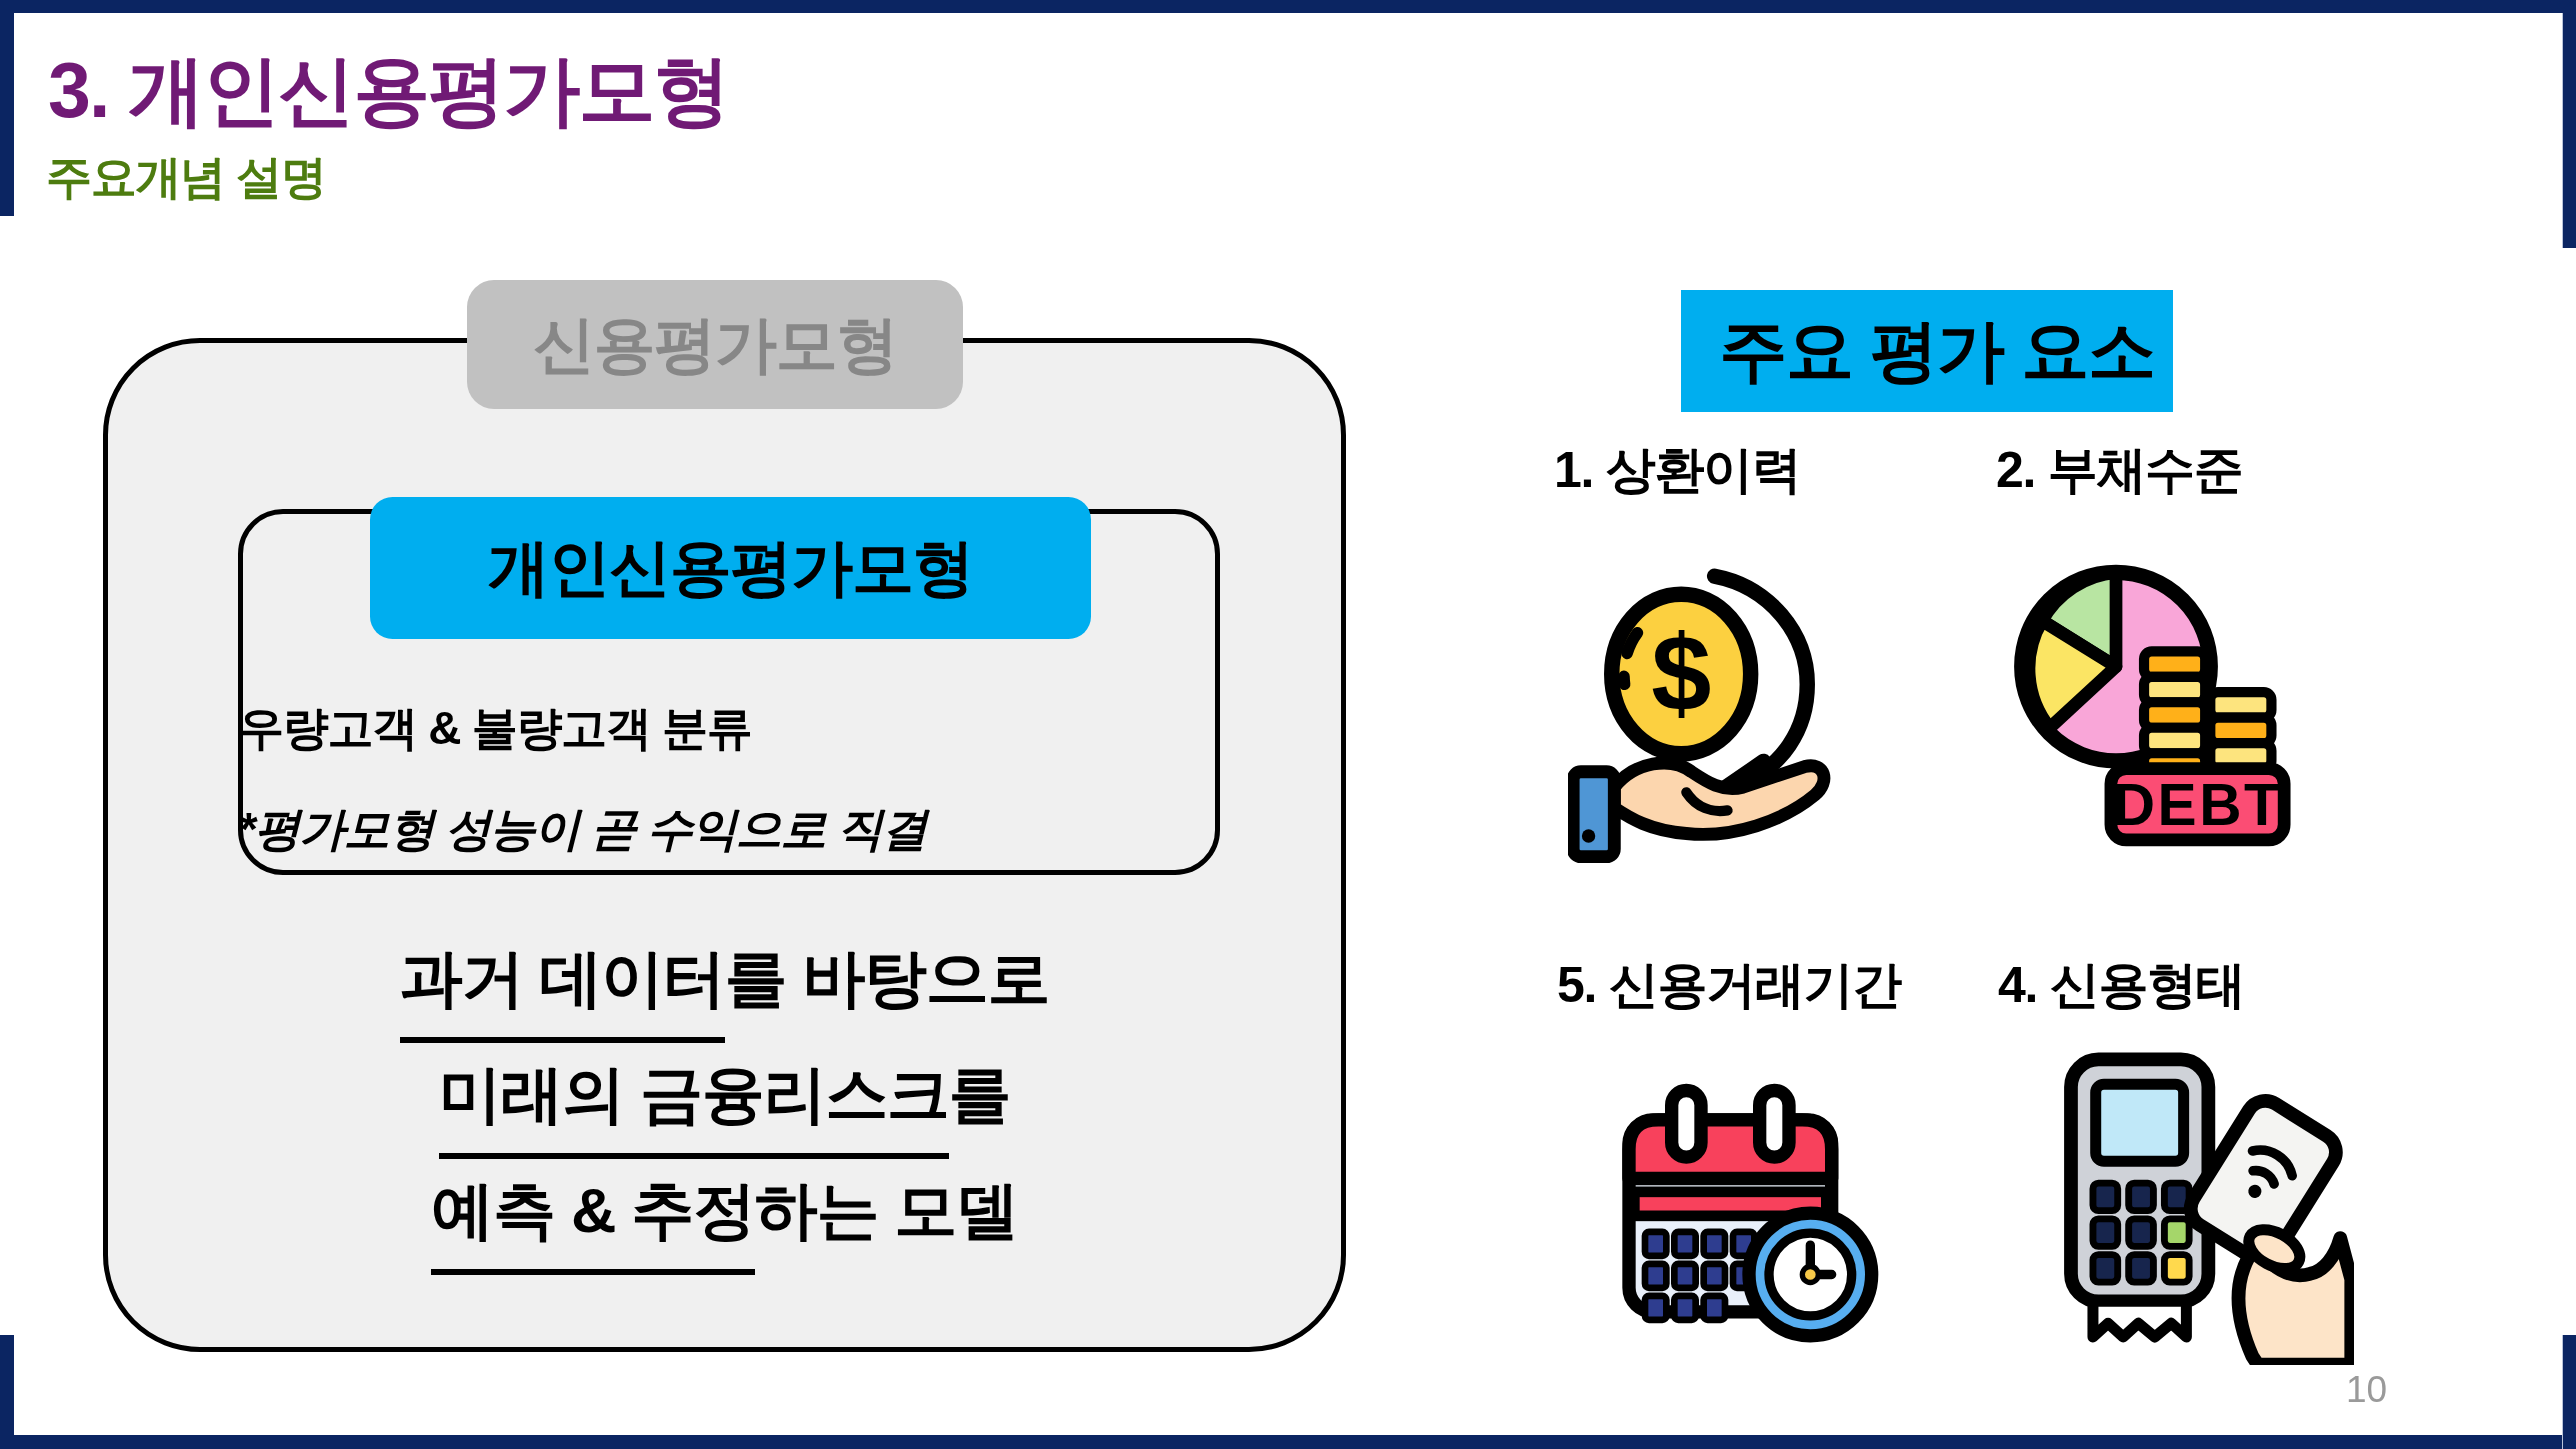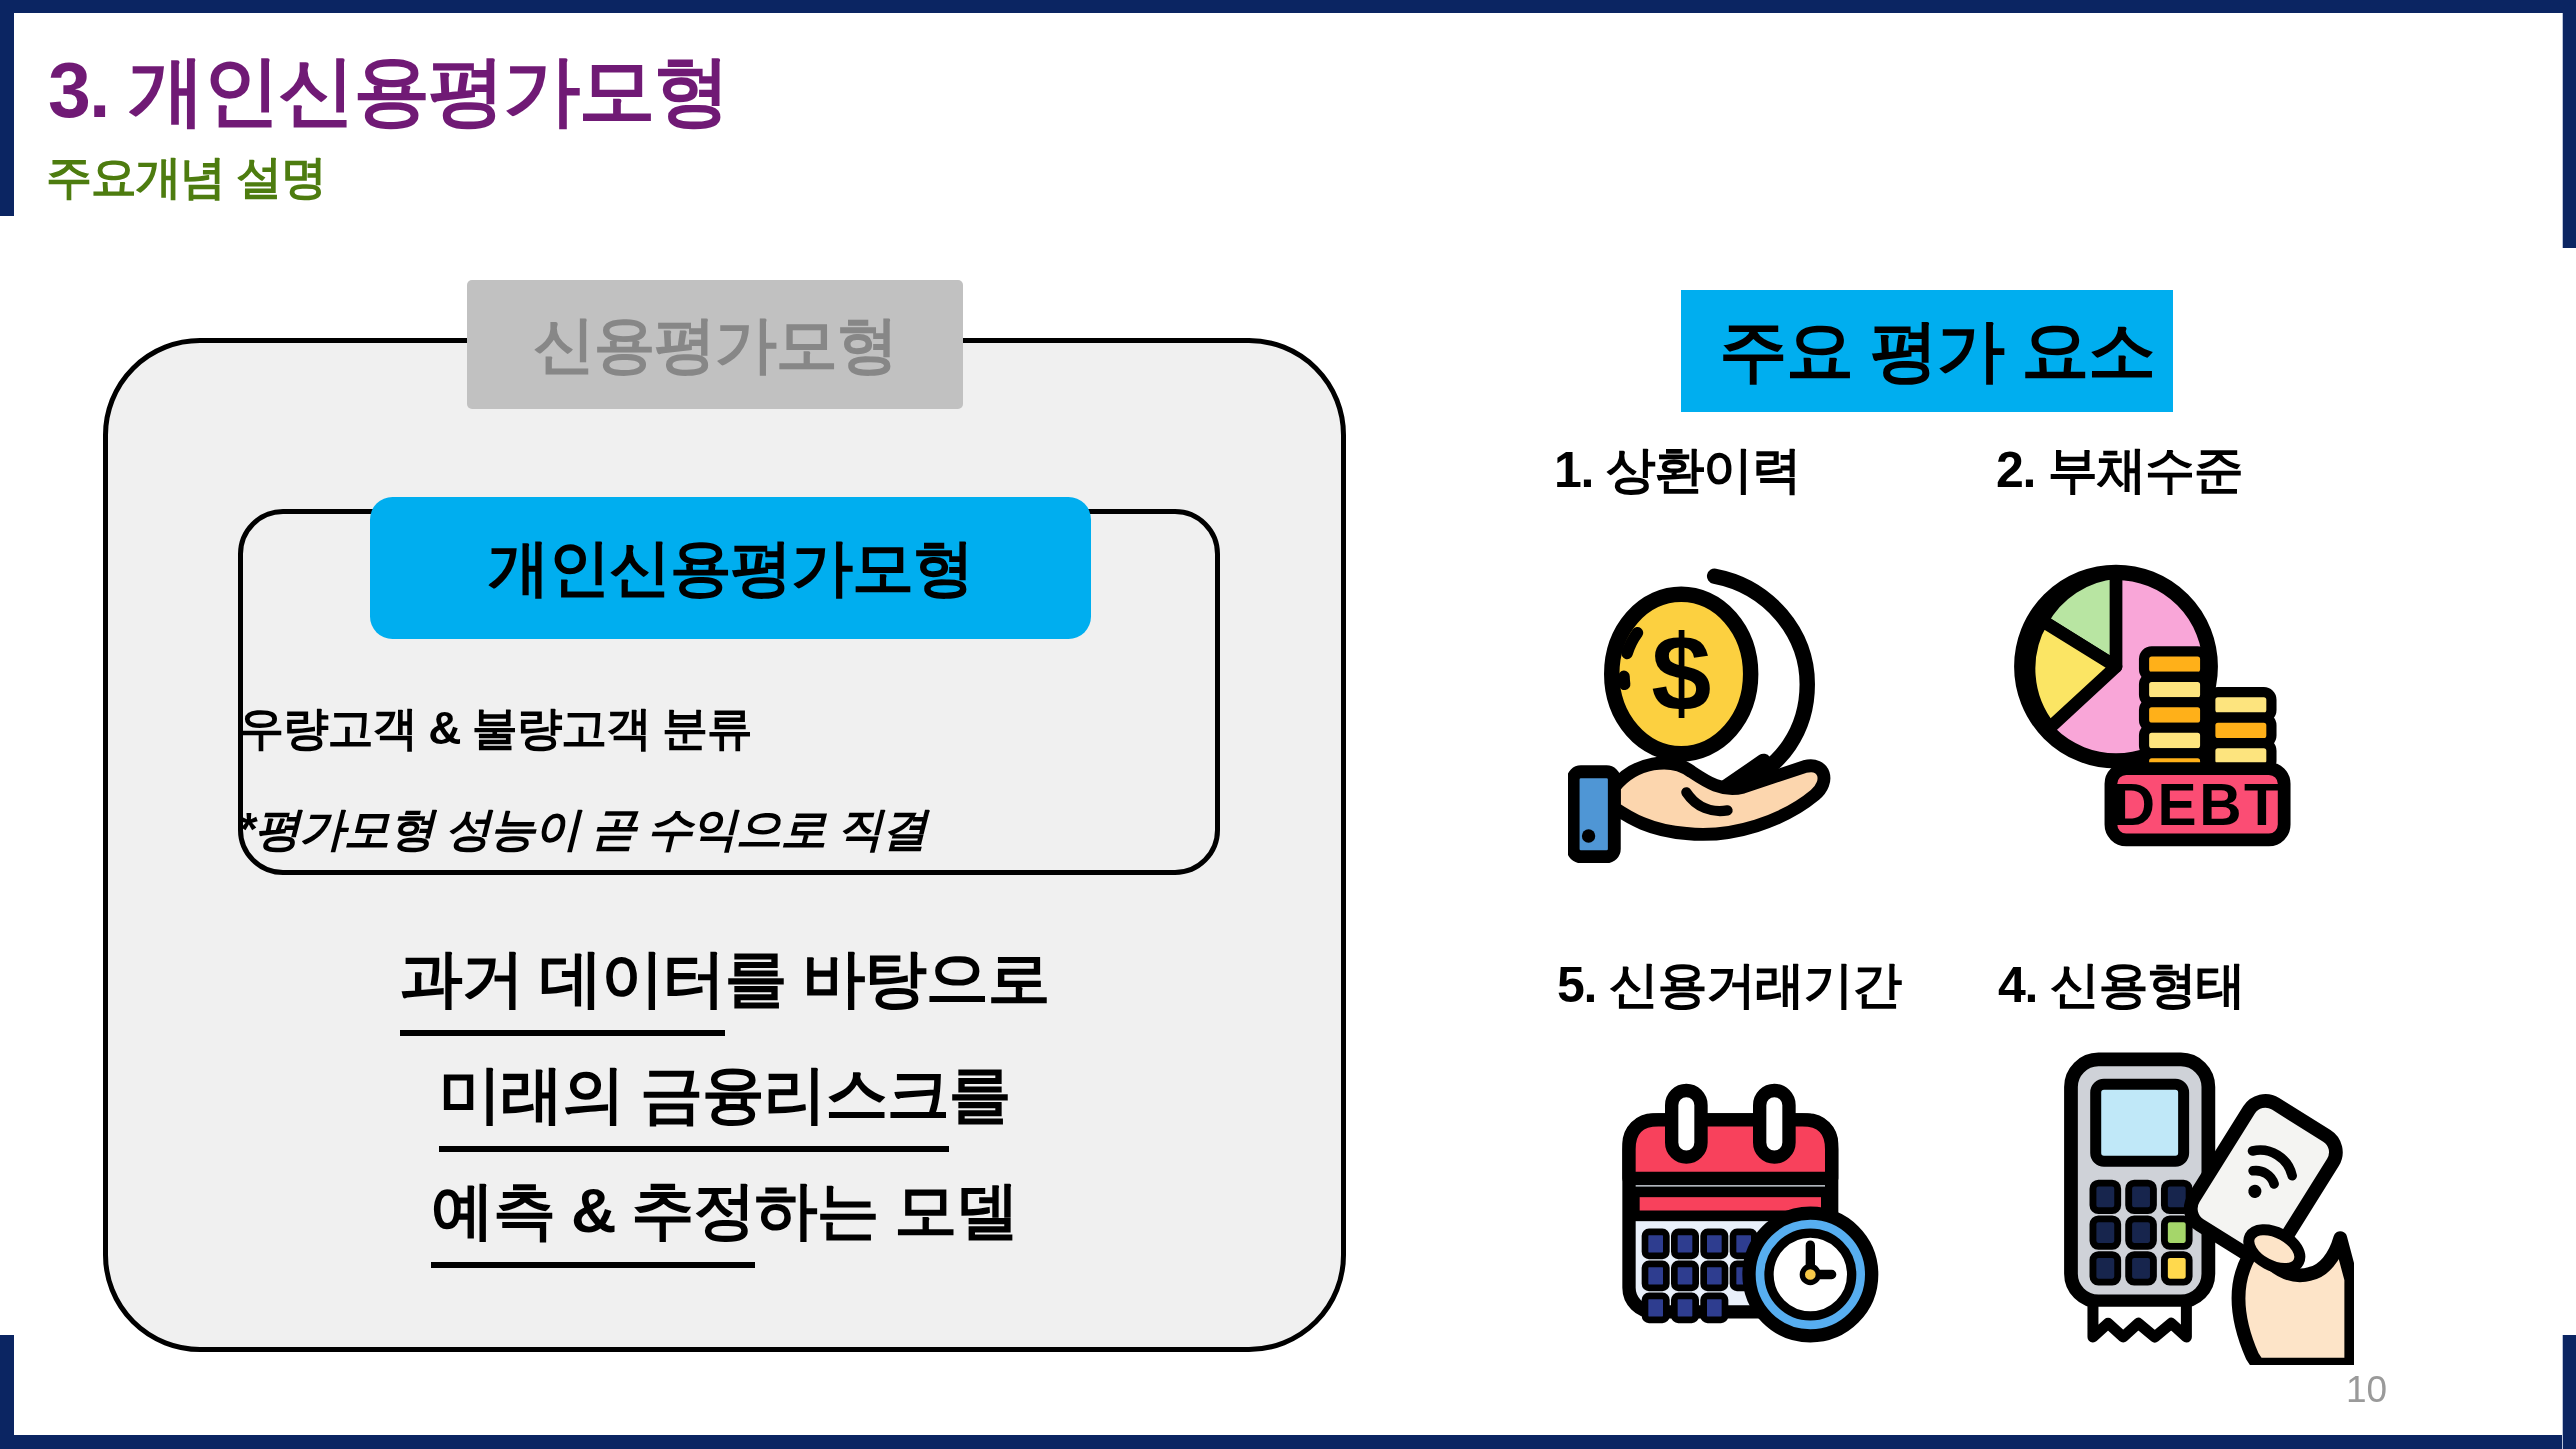--- a/index.html
+++ b/index.html
@@ -16,35 +16,35 @@
   .bar-left-top{left:0;top:0;width:14px;height:216px;}
   .bar-left-bottom{left:0;top:1335px;width:14px;height:114px;}
   .bar-right-top{left:2562px;top:13px;width:14px;height:235px;border-left:1.9px solid #b9c4da;}
   .bar-right-bottom{left:2562px;top:1335px;width:14px;height:114px;border-left:1.9px solid #b9c4da;}
   
   .title{left:48px;top:40px;font-size:77px;font-weight:800;letter-spacing:-1.9px;color:#701a75;}
   .subtitle{left:46px;top:147px;font-size:46px;font-weight:800;letter-spacing:-1.3px;color:#4d7c0f;}
   
   .outer-box{left:103px;top:338px;width:1243px;height:1014px;background:#f0f0f0;
     border:5.8px solid #000;border-radius:97px;box-sizing:border-box;}
-  .tag-pill{left:467px;top:280px;width:496px;height:129px;background:#c1c1c1;border-radius:5px;
+  .tag-pill{left:467px;top:280px;width:496px;height:129px;background:#c1c1c1;border-radius:27px;
     display:flex;align-items:center;justify-content:center;
     font-size:62px;font-weight:800;letter-spacing:-1.3px;color:#878787;}
   .inner-box{left:238px;top:509px;width:982px;height:366px;background:#f0f0f0;
     border:5.2px solid #000;border-radius:45px;box-sizing:border-box;}
   .chip{left:370px;top:497px;width:721px;height:142px;background:#00aeef;border-radius:22.5px;
     display:flex;align-items:center;justify-content:center;
     font-size:62px;font-weight:800;letter-spacing:-1.3px;color:#000;}
   .panel-line{left:238px;width:1093px;height:84px;
     font-size:46px;font-weight:800;letter-spacing:-1.3px;line-height:84px;}
   .pl-a{top:686px;} .pl-b{top:787px;font-style:italic;}
   .def-line{left:103px;width:1243px;height:84px;text-align:center;
     font-size:63px;font-weight:800;letter-spacing:-1.3px;line-height:77px;}
   .dl-1{top:940px;} .dl-2{top:1056px;} .dl-3{top:1172px;}
-  .def-line .u{display:inline-block;border-bottom:6.4px solid #000;padding-bottom:13px;}
+  .def-line .u{display:inline-block;border-bottom:6.4px solid #000;padding-bottom:20px;}
   
   .factors-header{left:1681px;top:290px;width:472px;height:122px;background:#00aeef;
     display:flex;align-items:center;justify-content:center;
     font-size:68px;font-weight:800;letter-spacing:-1.3px;color:#000;padding-left:20px;}
   .factor-label{font-size:50px;font-weight:800;letter-spacing:-1.3px;color:#000;white-space:nowrap;}
   .fl-1{left:1554px;top:437px;} .fl-2{left:1996px;top:437px;}
   .fl-3{left:1557px;top:952px;} .fl-4{left:1998px;top:952px;}
   .icon-box{position:absolute;}
   .ic-1{left:1568px;top:544px;width:283px;height:332px;}
   .ic-2{left:2009px;top:527px;width:293px;height:348px;}

